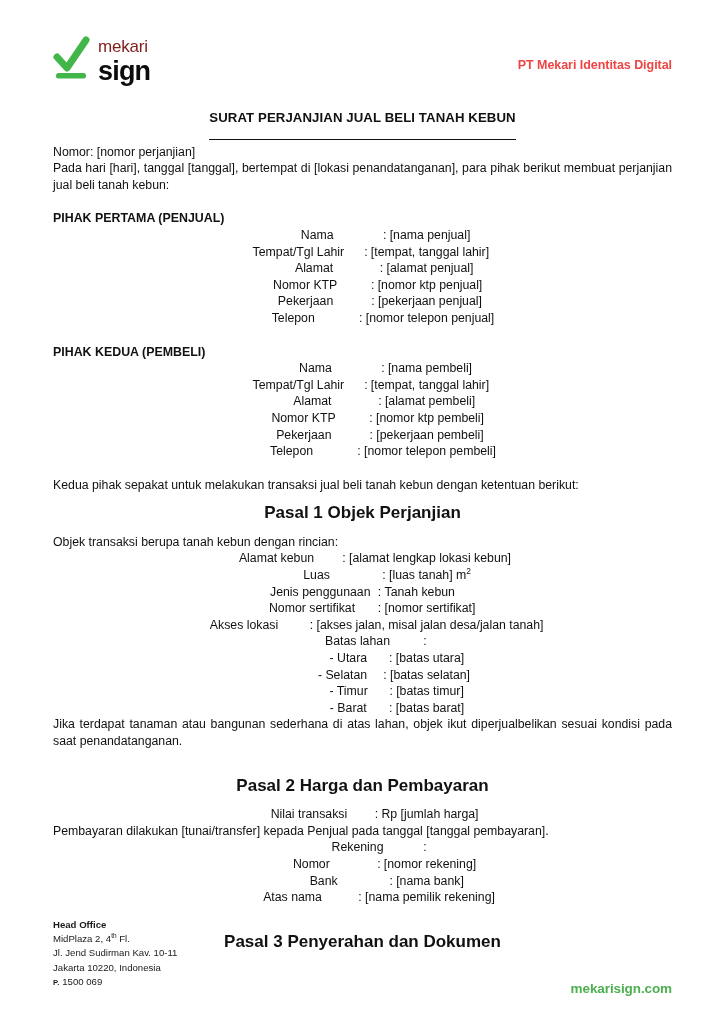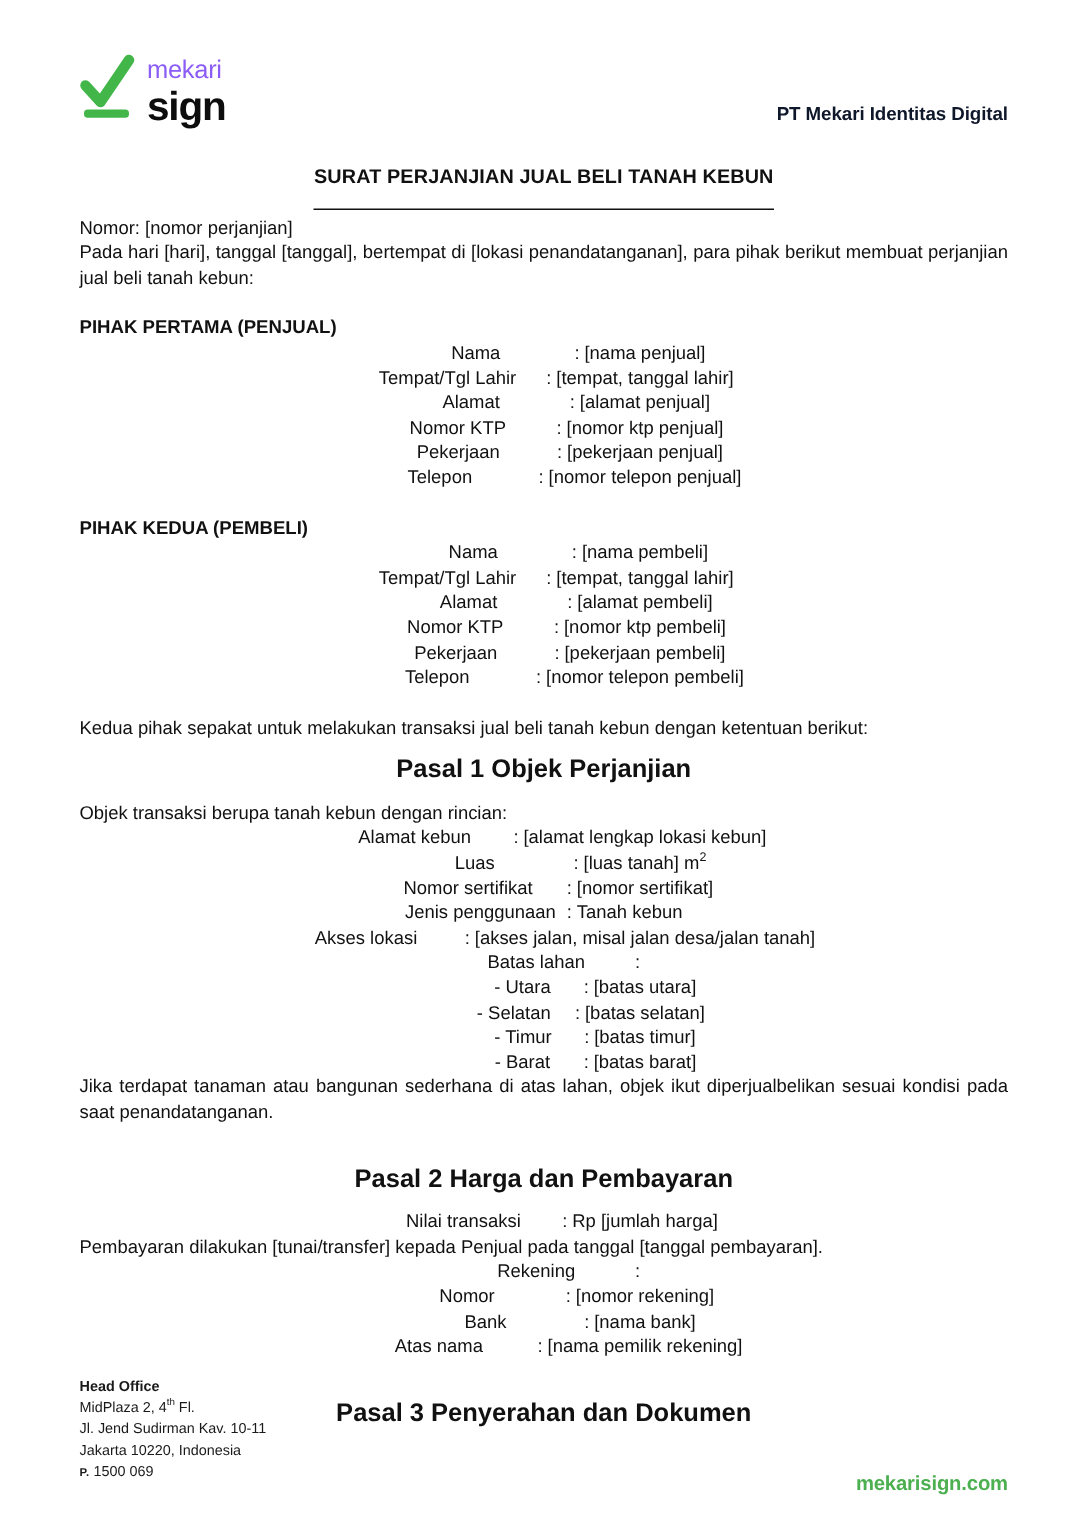--- a/index.html
+++ b/index.html
@@ -49,40 +49,40 @@
   }
   .logo-mark svg { display: block; }
   .logo-words {
     display: flex;
     flex-direction: column;
     justify-content: flex-start;
     padding-top: 2px;
   }
   .logo-mekari {
     font-size: 17px;
-    color: #8b5cf6;
+    color: #7f1d1d;
     line-height: 18px;
     letter-spacing: -0.2px;
     font-weight: 400;
   }
   .logo-sign {
     font-size: 27px;
     color: #0d0d0d;
     font-weight: 700;
     line-height: 28px;
     letter-spacing: -0.8px;
     margin-top: 1px;
   }
   .company {
     position: absolute;
     right: 0;
-    top: 33px;
+    top: 22px;
     font-size: 12.5px;
     font-weight: 700;
-    color: #0f172a;
+    color: #ef4444;
     letter-spacing: -0.05px;
     white-space: nowrap;
     text-align: right;
   }
 
   
   .doc {
     position: absolute;
     left: 53px;
     top: 110px;
@@ -222,22 +222,22 @@
     <p class="kv"><span class="k">Telepon</span><span class="c">:</span><span class="v">[nomor telepon pembeli]</span></p>
 
     <div class="gap-md"></div>
 
     <p class="para noj">Kedua pihak sepakat untuk melakukan transaksi jual beli tanah kebun dengan ketentuan berikut:</p>
     <p class="pasal-head">Pasal 1 Objek Perjanjian</p>
     <p class="para noj">Objek transaksi berupa tanah kebun dengan rincian:</p>
 
     <p class="kv"><span class="k">Alamat kebun</span><span class="c">:</span><span class="v">[alamat lengkap lokasi kebun]</span></p>
     <p class="kv"><span class="k">Luas</span><span class="c">:</span><span class="v">[luas tanah] m<sup>2</sup></span></p>
+    <p class="kv"><span class="k wide">Jenis penggunaan</span><span class="c">:</span><span class="v">Tanah kebun</span></p>
     <p class="kv"><span class="k">Nomor sertifikat</span><span class="c">:</span><span class="v">[nomor sertifikat]</span></p>
-    <p class="kv"><span class="k wide">Jenis penggunaan</span><span class="c">:</span><span class="v">Tanah kebun</span></p>
     <p class="kv"><span class="k">Akses lokasi</span><span class="c">:</span><span class="v">[akses jalan, misal jalan desa/jalan tanah]</span></p>
     <p class="kv"><span class="k">Batas lahan</span><span class="c">:</span><span class="v"></span></p>
 
     <p class="kv ind"><span class="k">- Utara</span><span class="c">:</span><span class="v">[batas utara]</span></p>
     <p class="kv ind"><span class="k">- Selatan</span><span class="c">:</span><span class="v">[batas selatan]</span></p>
     <p class="kv ind"><span class="k">- Timur</span><span class="c">:</span><span class="v">[batas timur]</span></p>
     <p class="kv ind"><span class="k">- Barat</span><span class="c">:</span><span class="v">[batas barat]</span></p>
 
     <p class="para">Jika terdapat tanaman atau bangunan sederhana di atas lahan, objek ikut diperjualbelikan sesuai kondisi pada saat penandatanganan.</p>
 

